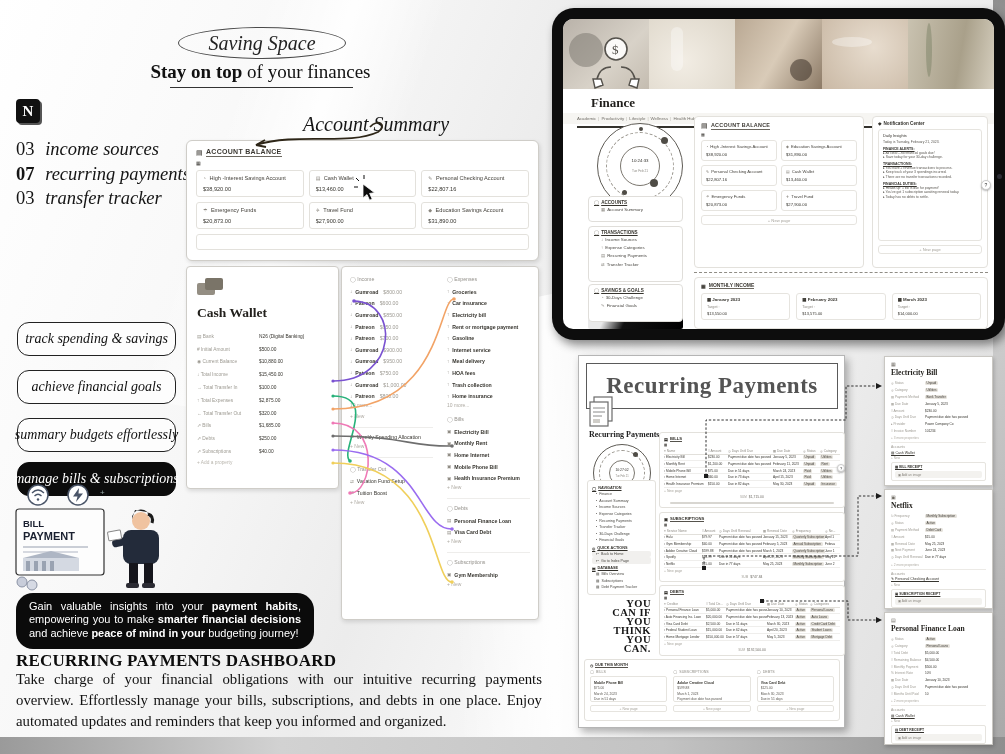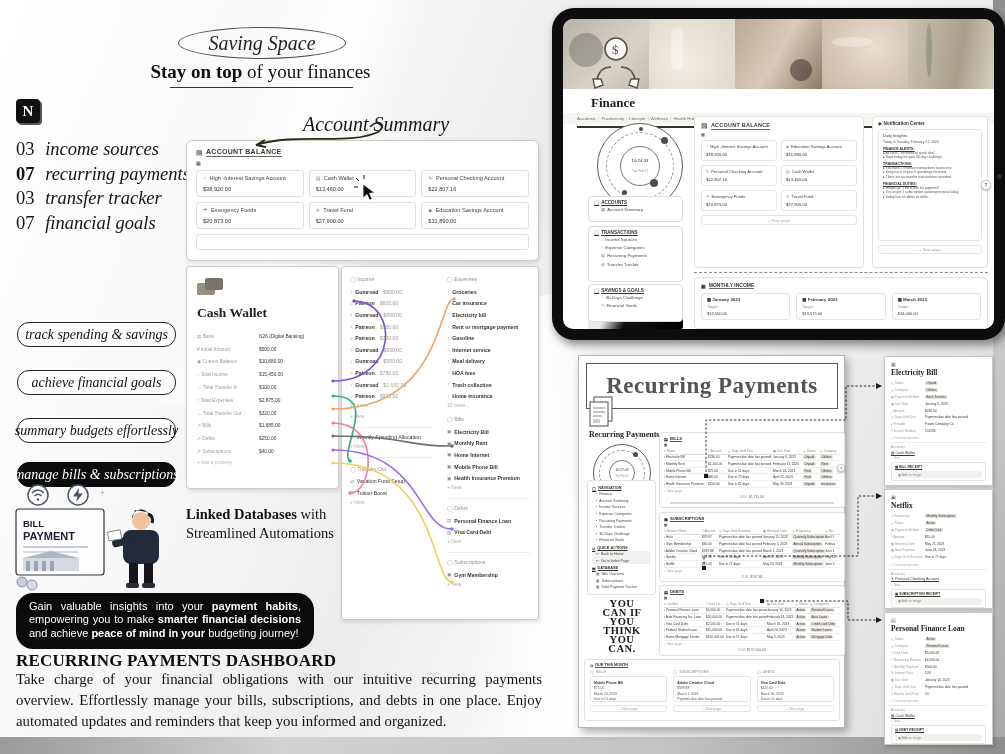--- a/index.html
+++ b/index.html
@@ -17,21 +17,21 @@
 .badge{left:178px;top:27px;width:168px;height:32px;border:1px solid #4a4a4a;border-radius:50%;
  display:flex;align-items:center;justify-content:center;font-size:20px;color:#222}
 .tagline{left:108px;top:61px;width:305px;text-align:center;font-size:19px;color:#111}
 .tagunder{left:170px;top:87px;width:183px;height:1px;background:#333}
 .notion-badge{left:16px;top:99px;width:24px;height:24px;background:#111;border-radius:4px;color:#fff;
  display:flex;align-items:center;justify-content:center;font-size:15px;border:2px solid #111;box-shadow:2px 2px 0 #555}
 .glimpse{left:48px;top:102px;font-size:15.5px;letter-spacing:.2px;color:#111}
 .features{left:16px;top:139px}
 .feat{height:24.6px;font-size:18.5px;color:#151515;white-space:nowrap}
 .fnum{font-style:normal;margin-right:6px}
-.pill{position:absolute;left:17px;width:159px;height:25px;border:1px solid #222;border-radius:12px;background:#fdfdfd;
+.pill{position:absolute;left:17px;width:159px;height:34px;border:1px solid #222;border-radius:12px;background:#fdfdfd;
  display:flex;align-items:center;justify-content:center;font-size:14px;color:#111;white-space:nowrap}
 .pill.filled{background:#0c0c0c;color:#fff;border-color:#0c0c0c}
 .insight{left:16px;top:593px;width:298px;height:56px;background:#0b0b0b;border-radius:17px;color:#fff;
  padding:7px 13px;font-size:11px;line-height:13.4px;text-align:justify;overflow:hidden}
 .dashtitle{left:16px;top:651px;font-size:17px;letter-spacing:.2px;color:#0d0d0d}
 .dashdesc{left:16px;top:669px;width:526px;font-size:14.8px;line-height:20.8px;text-align:justify;color:#111}
 .annot{left:303px;top:113px;font-size:20px;color:#161616}
 .linkedtxt{left:186px;top:505px;width:160px;font-size:14.5px;line-height:19px;color:#111}
 
 .panel{background:#fff;border:1px solid #cfcdc8;border-radius:6px;box-shadow:1px 2px 4px rgba(0,0,0,.12)}
@@ -122,21 +122,21 @@
 .help{position:absolute;width:10px;height:10px;border-radius:50%;background:#fff;border:1px solid #ccc;box-shadow:0 1px 2px rgba(0,0,0,.3);display:flex;align-items:center;justify-content:center;font-size:5px;color:#333}
 
 .rpage{left:578px;top:355px;width:267px;height:373px;background:#fff;border:1px solid #b5b5b5;box-shadow:3px 4px 8px rgba(0,0,0,.3)}
 .rtitlebox{position:absolute;left:7px;top:7px;width:252px;height:46px;border:1.4px solid #5a5a5a;display:flex;align-items:center;justify-content:center}
 .rtitle{font-size:23px;color:#545454;letter-spacing:.5px}
 .rsub{position:absolute;left:10px;top:74px;font-size:8px;color:#222;font-weight:bold;font-family:"Liberation Serif",serif}
 .rside{position:absolute;left:8px;top:124px;width:69px;border:1px solid #e3e1dc;border-radius:3px;padding:3px 4px;background:#fff;overflow:hidden}
 .rsh{font-size:3.8px;font-weight:bold;color:#33312c;text-decoration:underline;margin-top:2px;display:flex;gap:2px}
 .rsi{font-size:3.6px;color:#4a4843;height:6.6px;display:flex;align-items:center;gap:2px;padding-left:4px;white-space:nowrap;overflow:hidden}
 .rsi.hl{background:#f1f0ee;border-radius:2px}
-.poster{position:absolute;left:14px;top:243px;width:58px;text-align:center;color:#161616}
+.poster{position:absolute;left:14px;top:243px;width:58px;text-align:right;color:#161616}
 .poster div{font-family:"Liberation Serif",serif;font-weight:bold;font-size:10.5px;line-height:9px;letter-spacing:.5px}
 .rtable{position:absolute;left:80px;width:186px;border:1px solid #e3e1dc;border-radius:3px;background:#fff;padding:3px 4px;overflow:hidden}
 .rth{font-size:4.2px;font-weight:bold;color:#33312c;display:flex;gap:2px;align-items:center}
 .rth .u{border-bottom:.7px solid #55524c}
 .rvi{font-size:3.4px;color:#2e2b26;margin:1px 0}
 .trow{display:flex;border-bottom:.6px solid #efeeec;height:6.6px;align-items:center;overflow:hidden}
 .trow.thead{color:#908d86;border-bottom:.8px solid #e2e0db}
 .tc{font-size:3.2px;white-space:nowrap;overflow:hidden;color:#37352f;flex:none;padding-right:2px}
 .trow.thead .tc{color:#908d86}
 .tag{background:#e6e3dd;border-radius:1.5px;padding:0 1.5px;color:#3f3c36;font-size:3.1px}
@@ -182,30 +182,28 @@
   <div class="botband"></div>
 
   <div class="ab badge sf i">Saving Space</div>
   <div class="ab tagline sf"><span class="b">Stay on top</span><span> of your finances</span></div>
   <div class="ab tagunder"></div>
   <div class="ab notion-badge sf b">N</div>
   <div class="ab features sf i">
       <div class="feat"><span class="fnum">03</span><span> income sources</span></div>
       <div class="feat"><span class="fnum b">07</span><span> recurring payments</span></div>
       <div class="feat"><span class="fnum">03</span><span> transfer tracker</span></div>
-      <div class="feat"><span class="fnum">07</span><span> financial goals</span></div>
     </div>
   <div>
       <div class="pill sf i" style="top: 322px;">track spending &amp; savings</div>
       <div class="pill sf i" style="top: 370px;">achieve financial goals</div>
       <div class="pill sf i" style="top: 418px;">summary budgets effortlessly</div>
       <div class="pill sf i filled" style="top: 462px;">manage bills &amp; subscriptions</div>
     </div>
   <div class="ab annot sf i">Account Summary</div>
-  <div class="ab linkedtxt sf"><span class="b">Linked Databases</span><span> with</span><br><span>Streamlined Automations</span></div>
 
   <svg class="ab" style="left:8px;top:483px" width="178" height="108" viewBox="0 0 178 108">
     <circle cx="30" cy="12" r="10" fill="#fff" stroke="#4a5568" stroke-width="1.5"></circle>
     <path d="M24,10 q6,-6 12,0 M26.5,13 q3.5,-3.5 7,0" stroke="#4a5568" stroke-width="1.3" fill="none"></path>
     <circle cx="30" cy="16.5" r="1.2" fill="#4a5568"></circle>
     <circle cx="70" cy="12" r="10" fill="#fff" stroke="#4a5568" stroke-width="1.5"></circle>
     <polygon points="71,5 65,13.5 69.5,13.5 68,19 75,10.5 70.5,10.5" fill="#4a5568"></polygon>
     <text x="92" y="12" font-size="8" fill="#9aa">+</text>
     <g>
       <rect x="8" y="26" width="88" height="66" rx="3" fill="#fdfdfd" stroke="#333" stroke-width="1.2"></rect>

